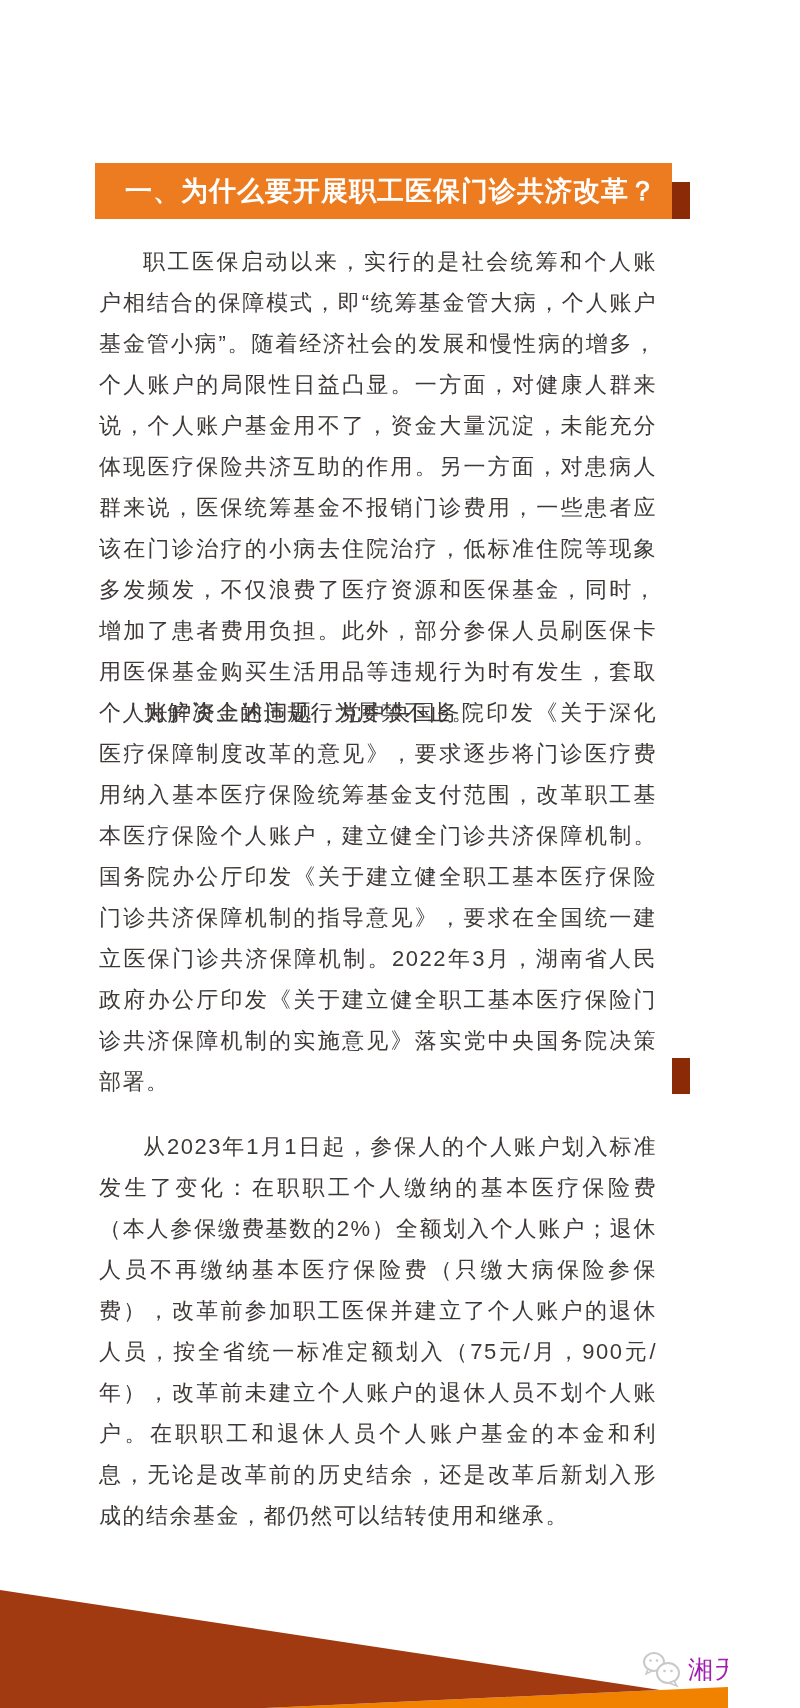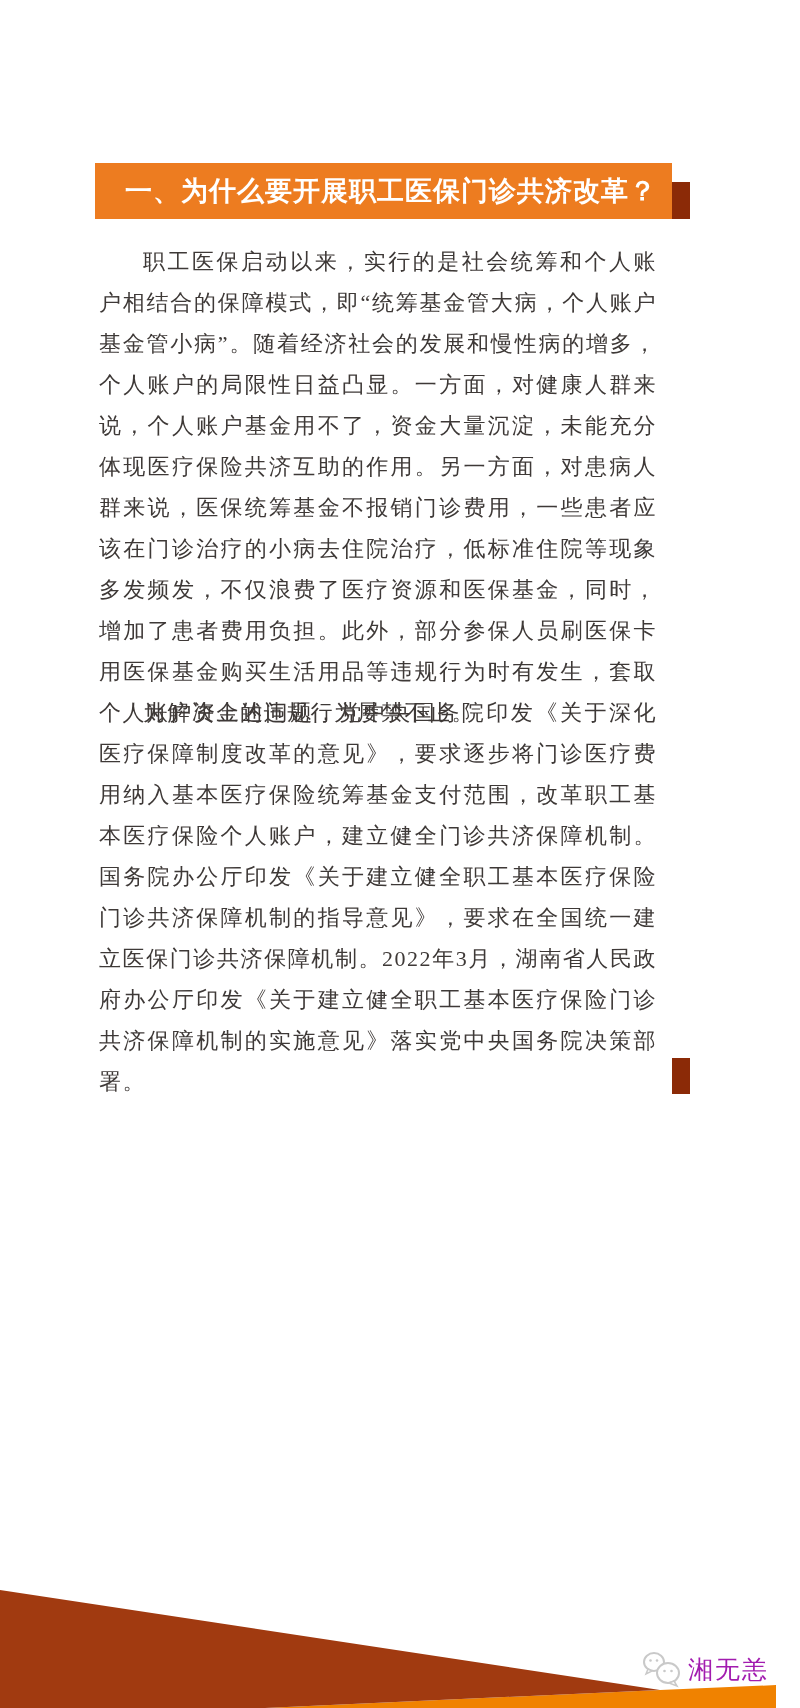--- a/index.html
+++ b/index.html
@@ -2,22 +2,21 @@
 <html><head>
 <meta charset="utf-8">
 <style>
   html,body{margin:0;padding:0;background:#ffffff;}
   #canvas{
     position:relative;
     width:728px;
     height:1708px;
     background:#ffffff;
     overflow:hidden;
-    font-family:Liberation Serif, serif;
-    padding-left:48px;
+    font-family:Liberation Sans, sans-serif;
   }
   .banner{
     position:absolute;
     left:95px;
     width:577px;
     height:56px;
     background:#ED7C20;
     color:#ffffff;
     font-size:27px;
     font-weight:bold;
@@ -80,20 +79,21 @@
 
   <div id="banner1" class="banner">一、为什么要开展职工医保门诊共济改革？</div>
   <div id="tab1" class="banner-tab"></div>
 
   <p id="para1" class="para">职工医保启动以来，实行的是社会统筹和个人账户相结合的保障模式，即“统筹基金管大病，个人账户基金管小病”。随着经济社会的发展和慢性病的增多，个人账户的局限性日益凸显。一方面，对健康人群来说，个人账户基金用不了，资金大量沉淀，未能充分体现医疗保险共济互助的作用。另一方面，对患病人群来说，医保统筹基金不报销门诊费用，一些患者应该在门诊治疗的小病去住院治疗，低标准住院等现象多发频发，不仅浪费了医疗资源和医保基金，同时，增加了患者费用负担。此外，部分参保人员刷医保卡用医保基金购买生活用品等违规行为时有发生，套取个人账户资金的违规行为屡禁不止。</p>
 
   <p id="para2" class="para">为解决上述问题，党中央国务院印发《关于深化医疗保障制度改革的意见》，要求逐步将门诊医疗费用纳入基本医疗保险统筹基金支付范围，改革职工基本医疗保险个人账户，建立健全门诊共济保障机制。国务院办公厅印发《关于建立健全职工基本医疗保险门诊共济保障机制的指导意见》，要求在全国统一建立医保门诊共济保障机制。2022年3月，湖南省人民政府办公厅印发《关于建立健全职工基本医疗保险门诊共济保障机制的实施意见》落实党中央国务院决策部署。</p>
 
   <div id="tab2" class="banner-tab"></div>
 
+  <p id="para3" class="para">从2023年1月1日起，参保人的个人账户划入标准发生了变化：在职职工个人缴纳的基本医疗保险费（本人参保缴费基数的2%）全额划入个人账户；退休人员不再缴纳基本医疗保险费（只缴大病保险参保费），改革前参加职工医保并建立了个人账户的退休人员，按全省统一标准定额划入（75元/月，900元/年），改革前未建立个人账户的退休人员不划个人账户。在职职工和退休人员个人账户基金的本金和利息，无论是改革前的历史结余，还是改革后新划入形成的结余基金，都仍然可以结转使用和继承。</p>
 
   <svg id="footer-shapes" viewBox="0 0 800 120" preserveAspectRatio="none">
     <polygon points="265,120 660,102 800,96 800,120" fill="#F08200"></polygon>
     <polygon points="0,2 660,102 265,120 0,120" fill="#A13A10"></polygon>
   </svg>
 
   <div id="watermark">
     <svg width="42" height="38" viewBox="0 0 42 38">
       <ellipse cx="14" cy="12" rx="10" ry="9" fill="#ffffff" stroke="#C9C9C9" stroke-width="2"></ellipse>
       <circle cx="10.5" cy="10.5" r="1.3" fill="#C9C9C9"></circle>

